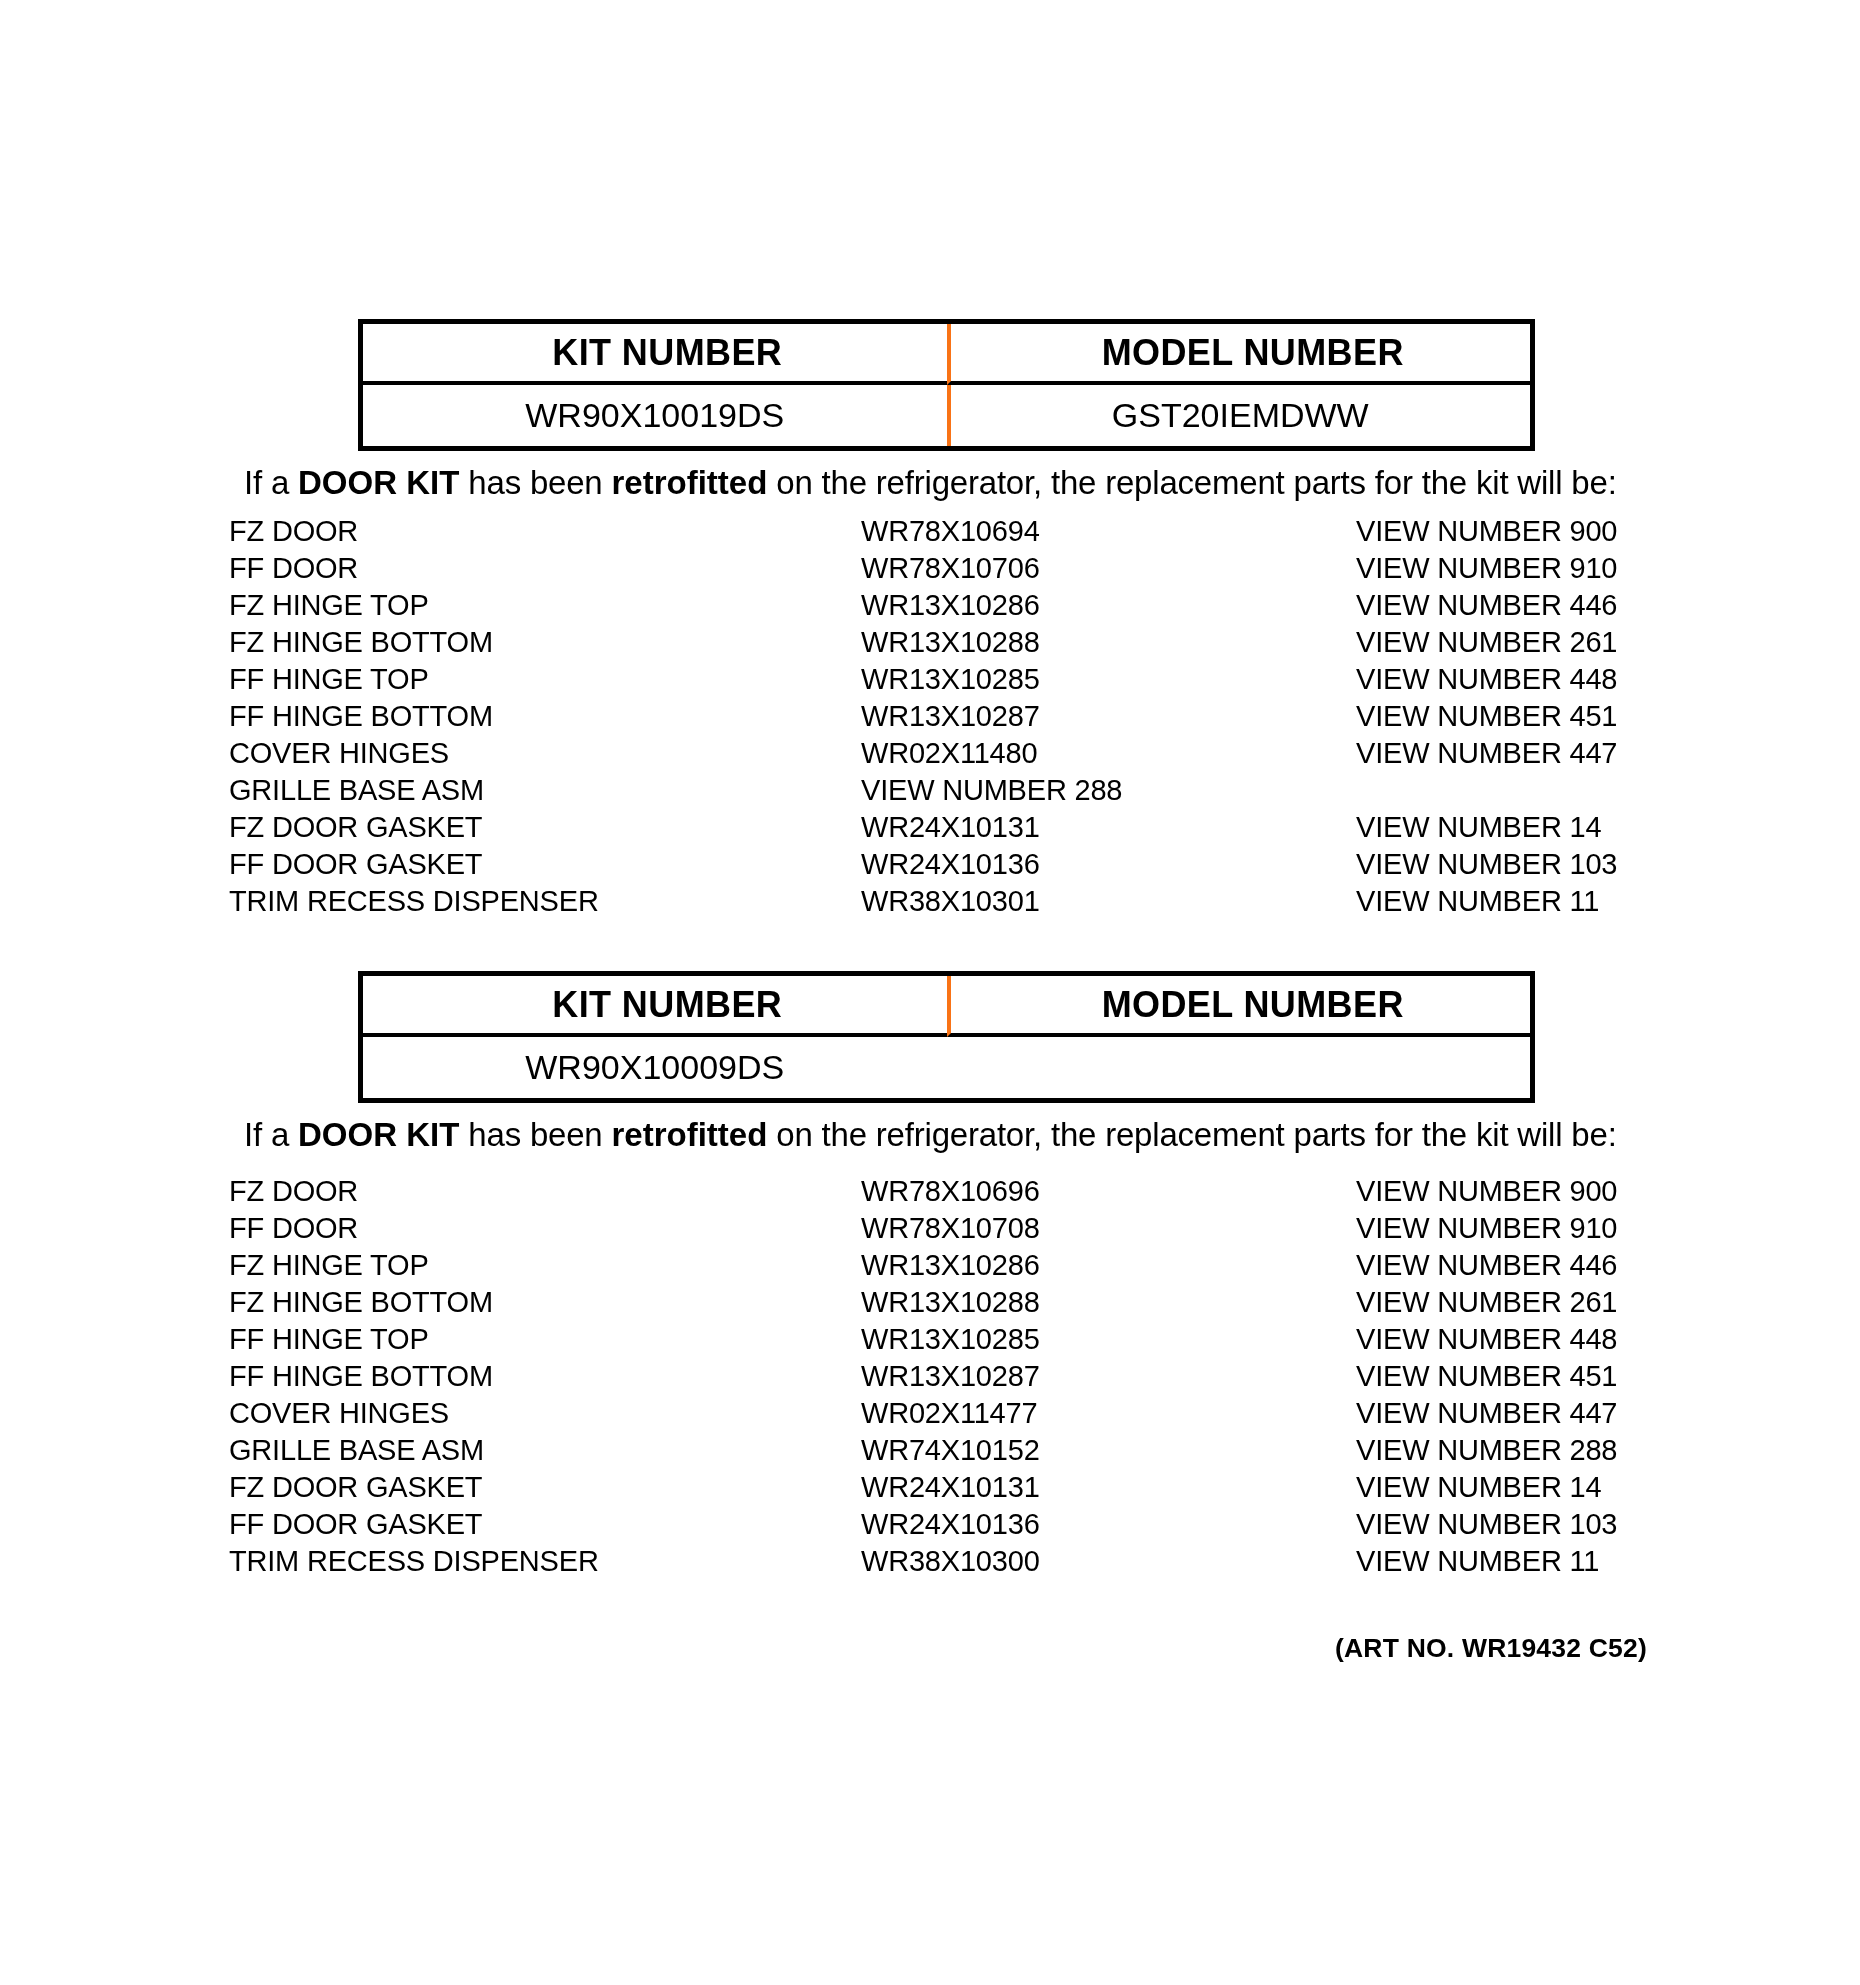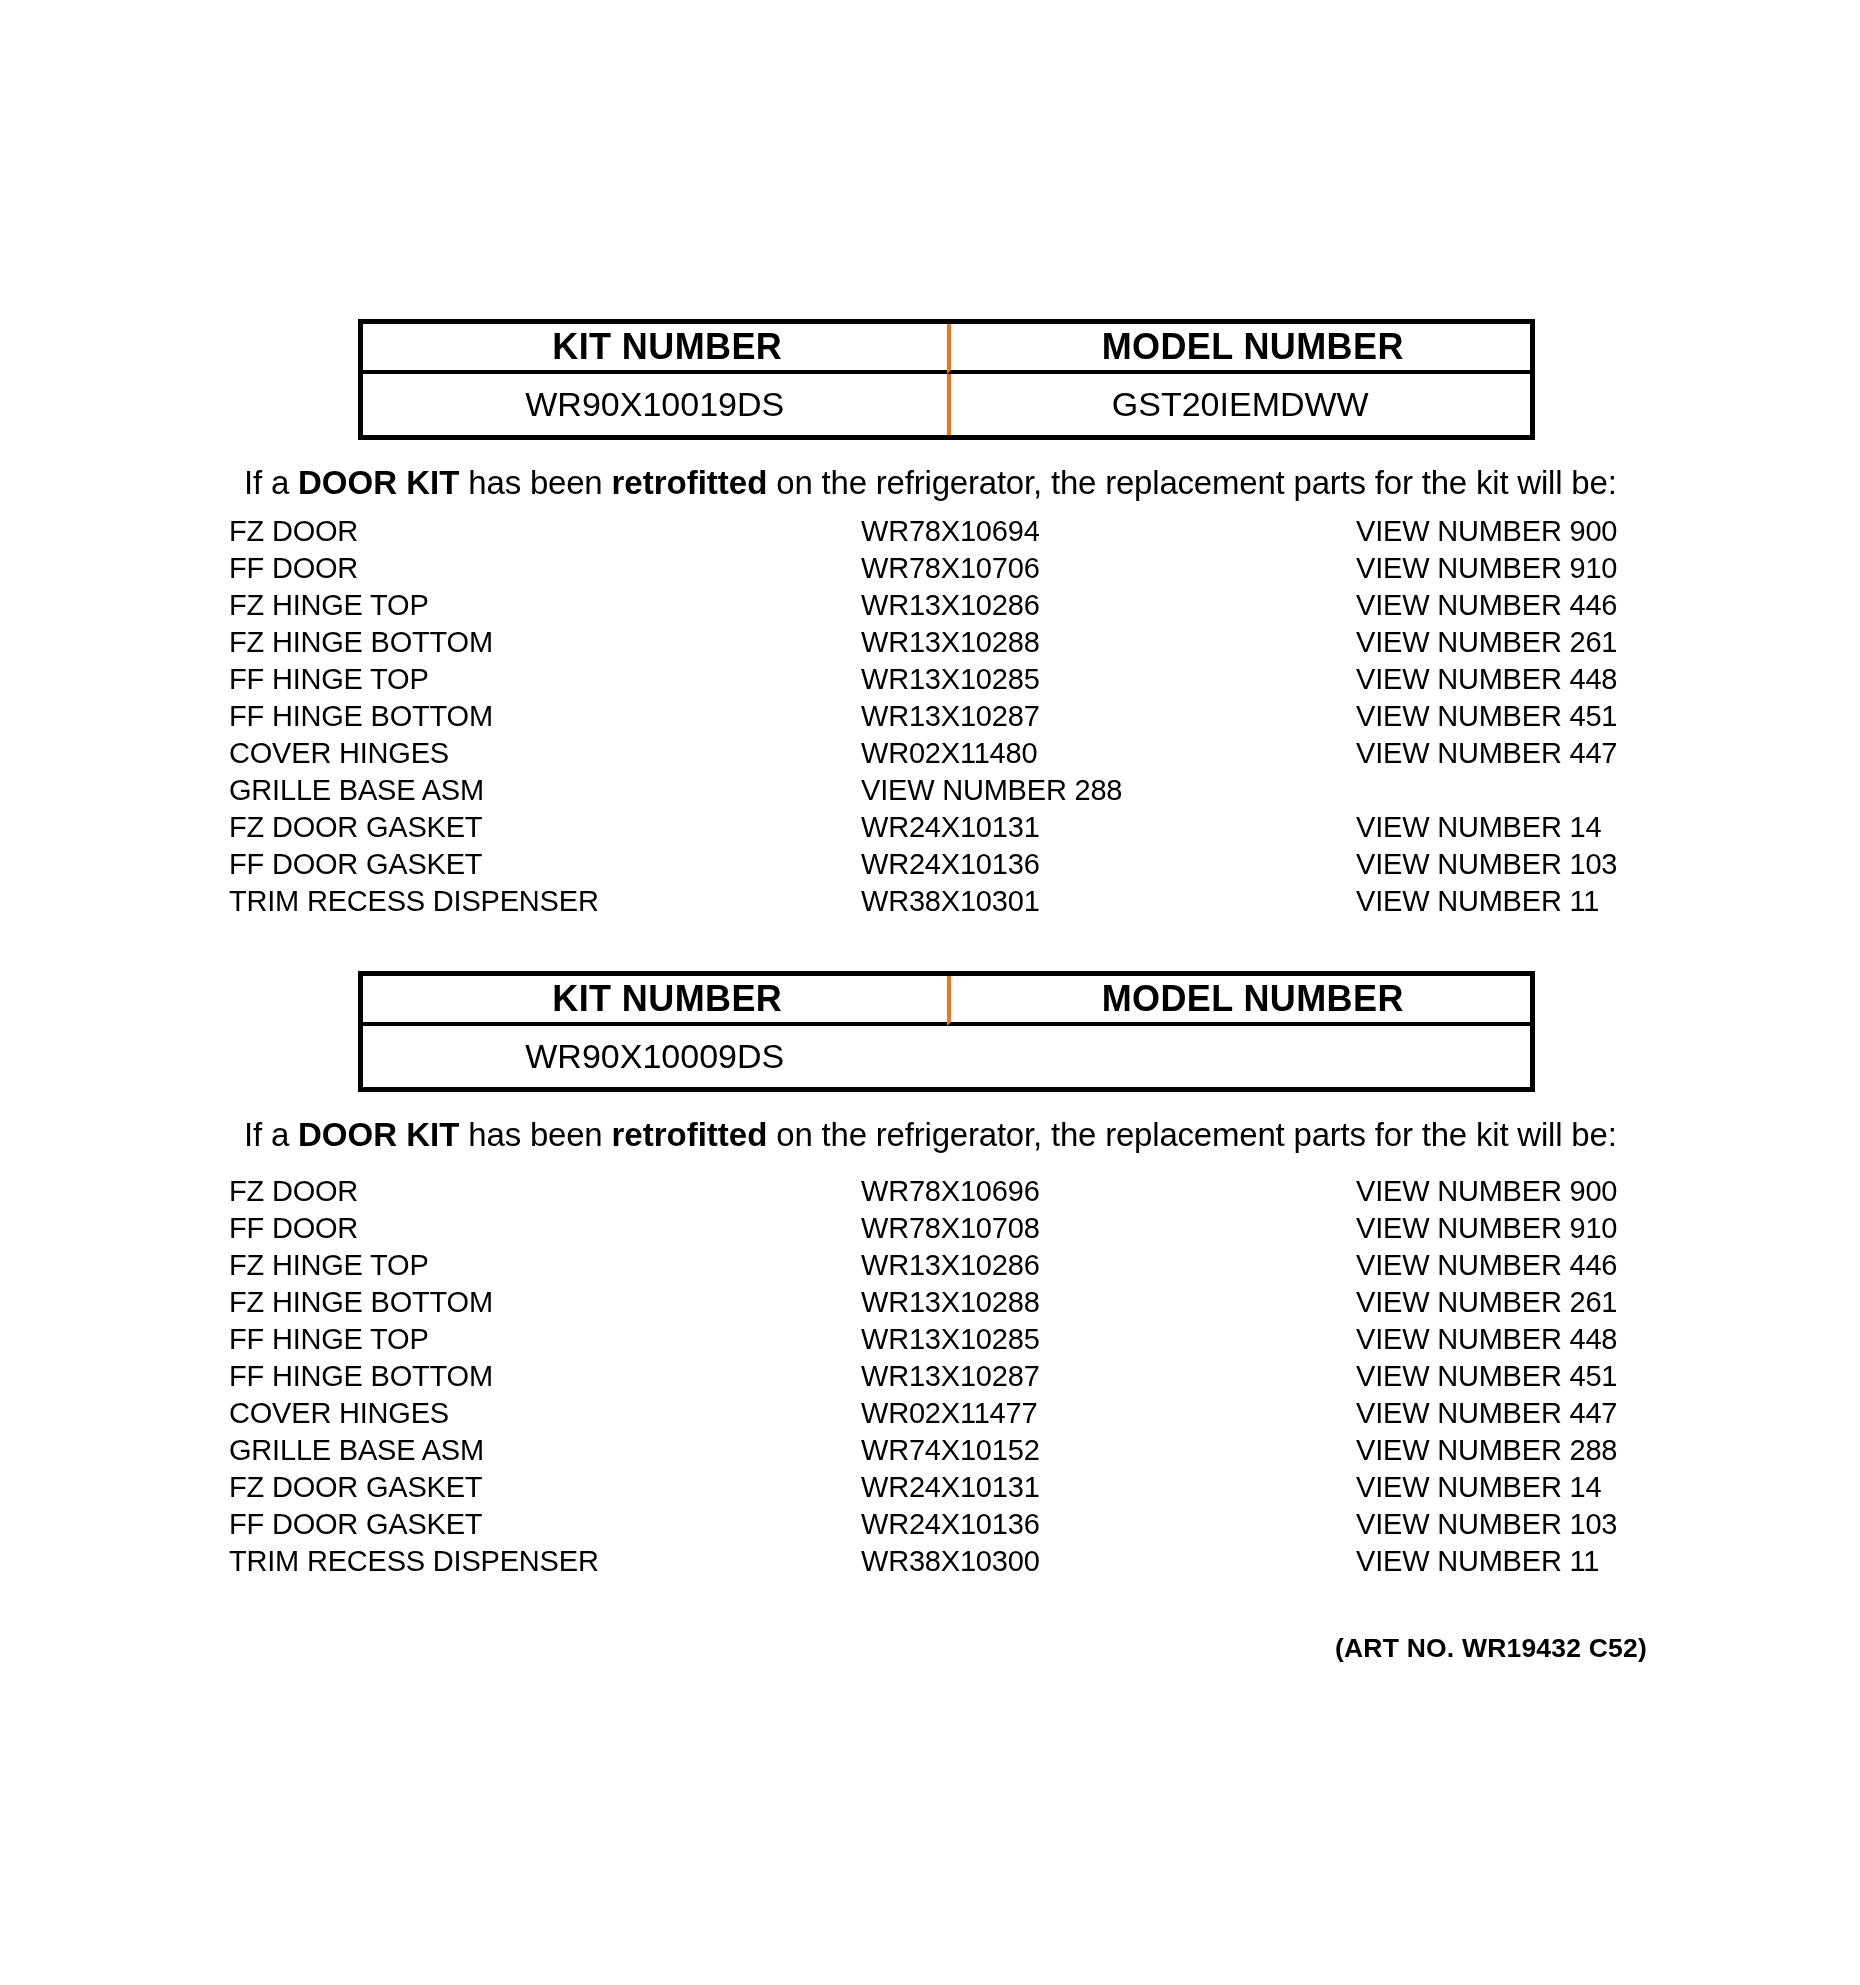--- a/index.html
+++ b/index.html
@@ -25,21 +25,21 @@
     background: #fff;
   }
   .kit-table .cell {
     display: flex;
     align-items: center;
     justify-content: center;
     white-space: nowrap;
     box-sizing: border-box;
   }
   .kit-table .hdr {
-    height: 50px;
+    height: 61px;
     border-bottom: 4.8px solid #000;
     font-weight: bold;
     font-size: 36px;
     letter-spacing: 0.4px;
     padding-left: 25px;
   }
   .kit-table .val {
     height: 61px;
     font-size: 34px;
     text-align: right;

